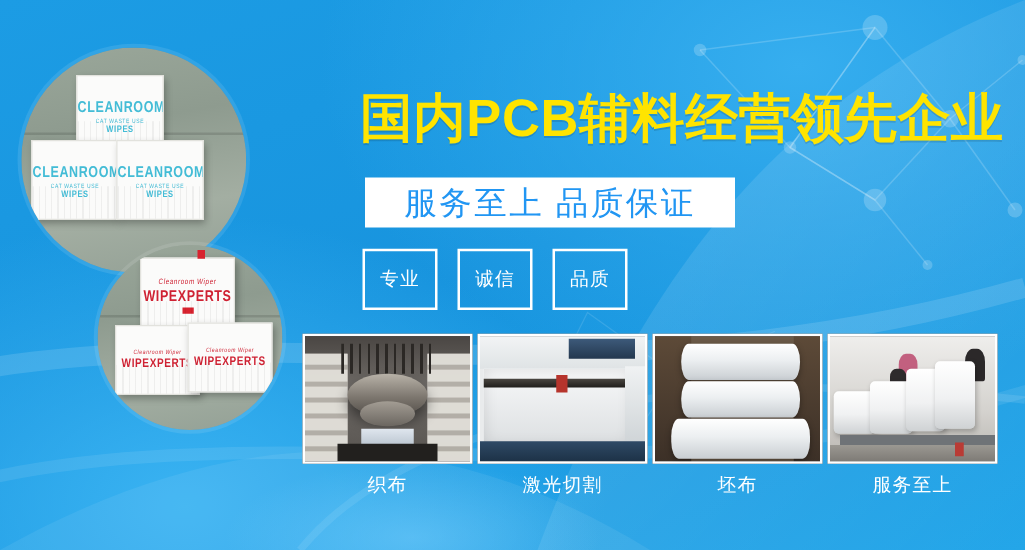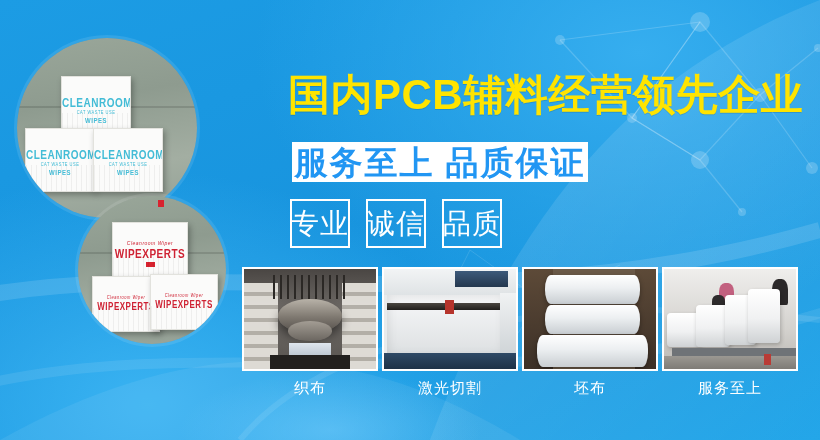--- a/index.html
+++ b/index.html
@@ -39,21 +39,20 @@
     content:"";position:absolute;left:0;right:0;top:38%;height:2px;
     background:rgba(0,0,0,0.12);
   }
 
   
   .pack{
     position:absolute;background:#fbfbfa;
     border:1px solid #e2e2dd;
     box-shadow:2px 3px 6px rgba(0,0,0,0.30);
     overflow:hidden;
-    margin-top:16px;
   }
   .pack .pl{
     position:absolute;left:0;right:0;text-align:center;
     font-family:"Liberation Sans",sans-serif;font-weight:bold;
     letter-spacing:0.5px;white-space:nowrap;
     transform:scaleY(1.25);
   }
   .pack .sub{font-weight:normal;}
   .cr .pl{color:#43bcd6;}
   .we .pl{color:#cf2233;}
@@ -73,34 +72,34 @@
     text-shadow:0 1px 0 rgba(0,0,0,0.12);
   }
 
   
   #slogan-bar{
     position:absolute;left:292px;top:142px;
     width:296px;height:40px;background:#ffffff;
     display:flex;align-items:center;justify-content:center;
   }
   #slogan-text{
-    color:#2196f3;font-size:33px;font-weight:bold;
+    color:#2196f3;font-size:26px;font-weight:normal;
     letter-spacing:2px;white-space:nowrap;line-height:1;
   }
 
   
   #keywords{
     position:absolute;left:290px;top:199px;
     display:flex;gap:16px;
   }
   .kw{
     width:60px;height:49px;
     border:2px solid #ffffff;
     display:flex;align-items:center;justify-content:center;
-    color:#ffffff;font-size:28px;letter-spacing:1px;
+    color:#ffffff;font-size:15px;letter-spacing:1px;
     white-space:nowrap;box-sizing:border-box;
   }
 
   
   #gallery{
     position:absolute;left:242px;top:267px;
     display:flex;gap:4px;
   }
   .gcell{width:136px;}
   .gframe{

